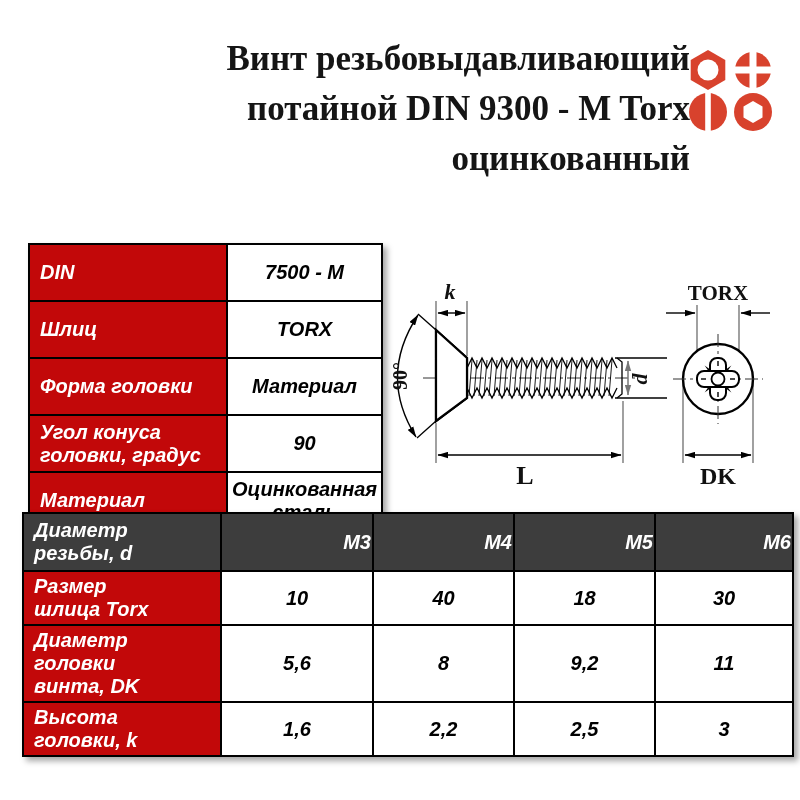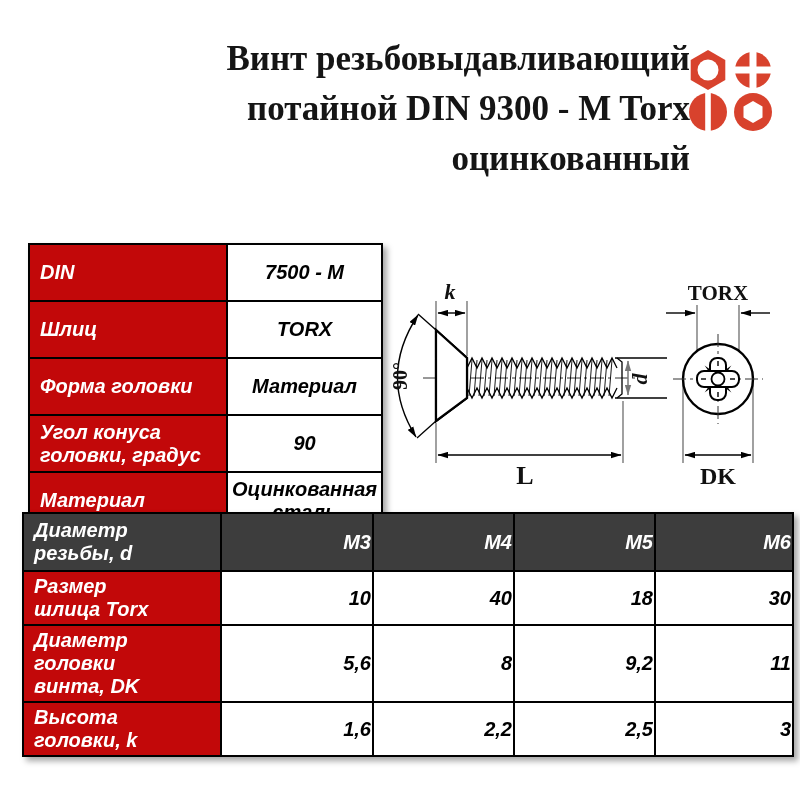--- a/index.html
+++ b/index.html
@@ -22,21 +22,21 @@
      line-height:1.15;white-space:pre-line;overflow:hidden;}
   .props{left:28px;top:243px;}
   .dims{left:22px;top:512px;}
   .plabel,.dlabel{background:#c20809;color:#fff;text-align:left;padding:3px 10px;}
   .pvalue{color:#000;text-align:center;padding:3px 4px;border-radius:14px;}
   .props td{height:49px;}
   .dims td{height:44px;}
   .dims .hdr{background:#3d3d3d;color:#fff;}
   .dims .hdr.colh{text-align:right;}
   .dims .hdr.dlabel{background:#3d3d3d;}
-  .cell{color:#000;text-align:right;}
+  .cell{color:#000;text-align:center;}
   .dims tr.hrow td{height:50px;}
 
   
   .drawing{position:absolute;left:385px;top:255px;width:410px;height:250px;}
   .outline{fill:#fff;stroke:#000;stroke-width:2.2;}
   .hatch{stroke:#000;stroke-width:1;}
   .thin{stroke:#000;stroke-width:1.3;fill:none;}
   .ext{stroke:#909090;stroke-width:1.7;}
   .dim{stroke:#000;stroke-width:1.4;fill:none;}
   .dimg{stroke:#777;stroke-width:1.5;fill:none;}

